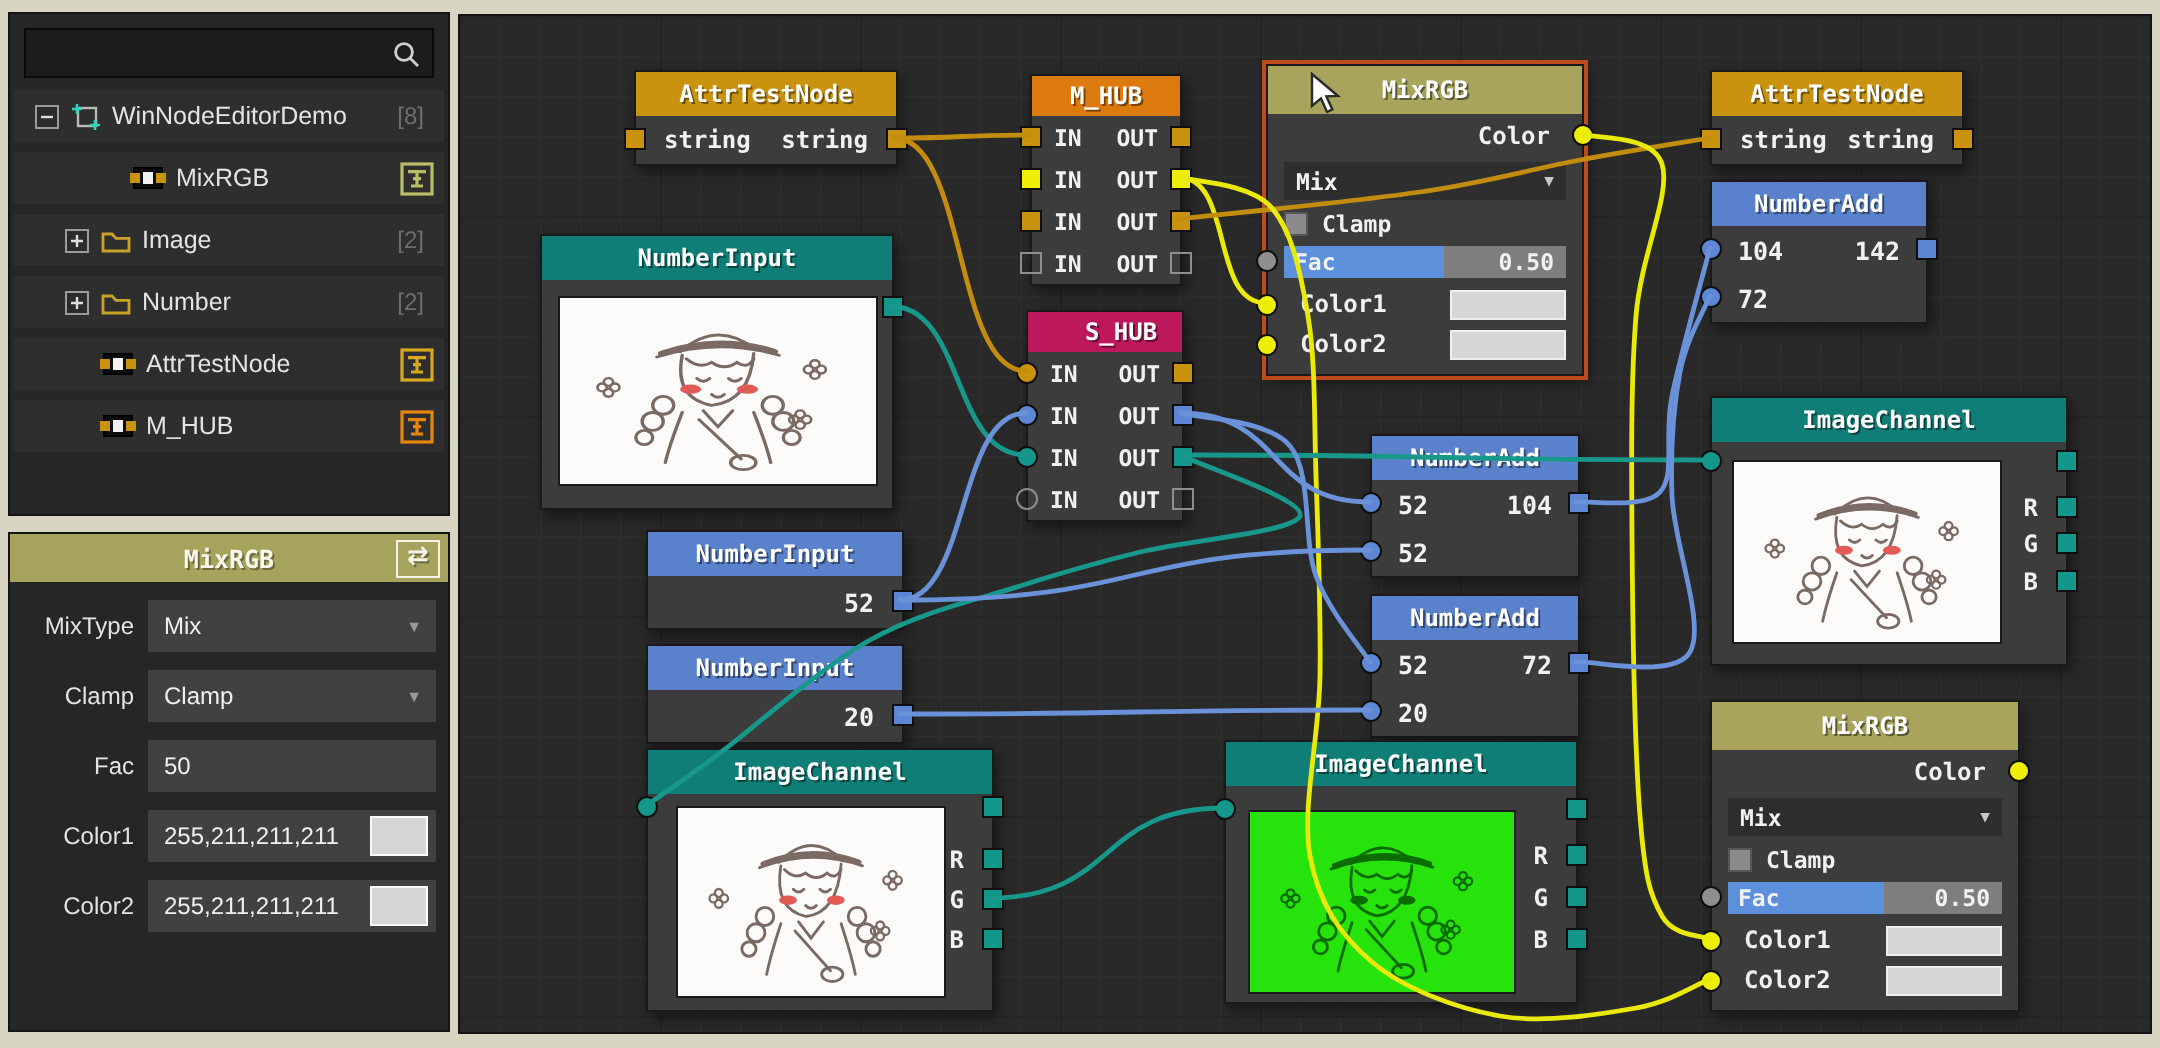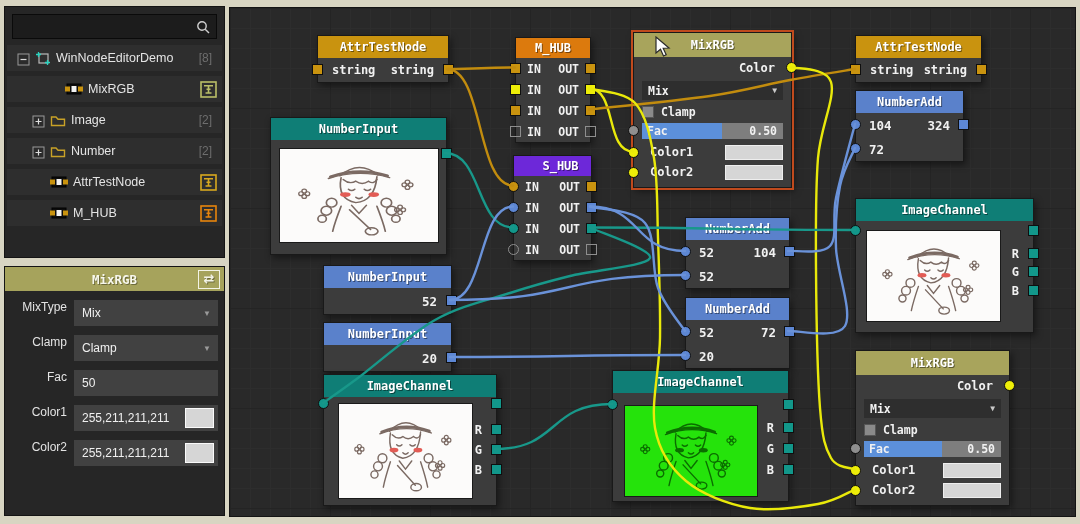--- a/index.html
+++ b/index.html
@@ -15,21 +15,21 @@
   .trow .ticon{margin:0 5px 0 5px;display:inline-flex;align-items:center}
   .tlabel{flex:1;color:#e4e4e4;font-size:12.5px;white-space:nowrap;overflow:hidden}
   .tcount{color:#6e6e6e;font-size:12px;margin-right:5px}
   .tbadge{display:inline-flex;margin-left:4px}
   
   #props-panel{left:4px;top:266px;width:221px;height:250px}
   .phdr{height:24px;background:#a6a35c;display:flex;align-items:center;justify-content:center;position:relative;
     color:#f7f7ec;font-weight:bold;font-size:12.5px;font-family:"DejaVu Sans Mono",monospace;text-shadow:1px 1px 0 rgba(0,0,0,.35)}
   .phdr .swap{position:absolute;right:4px;top:3px;width:20px;height:17px;border:1px solid #f3f3e6;color:#f3f3e6;
     font-size:13px;line-height:16px;text-align:center;font-family:"DejaVu Sans",sans-serif}
-  .prow{display:flex;margin:9px 6px 0}
+  .prow{display:flex;align-items:center;margin:9px 6px 0}
   .plab{width:56px;text-align:right;margin-right:7px;color:#e3e3e3;font-size:12px;flex:0 0 56px}
   .pfield{flex:1;height:26px;background:#414141;display:flex;align-items:center;padding:0 30px 0 8px;color:#f0f0f0;font-size:12px;position:relative}
   .pfield .arr{position:absolute;right:7px;font-size:8px;color:#9a9a9a}
   .pfield .sw{position:absolute;right:4px;top:3px;width:27px;height:18px;background:#d6d6d6;border:1px solid #fafafa}
   
   #canvas{left:229px;top:7px;width:847px;height:510px;background-color:#292929;overflow:hidden;
     background-image:linear-gradient(#242424 1px,transparent 1px),linear-gradient(90deg,#242424 1px,transparent 1px),
       linear-gradient(#2d2d2d 1px,transparent 1px),linear-gradient(90deg,#2d2d2d 1px,transparent 1px);
     background-size:100px 100px,100px 100px,20px 20px,20px 20px}
   #wire-layer{position:absolute;left:0;top:0;z-index:5;pointer-events:none}
@@ -301,21 +301,21 @@
             <circle cx="111" cy="68" r="2.2"></circle>
             <circle cx="117" cy="68" r="2.2"></circle>
             <circle cx="114" cy="65" r="2.2"></circle>
             <circle cx="114" cy="71" r="2.2"></circle>
           </g>
         </svg>
       </div>
       <span class="sock " style="background: rgb(18, 151, 138); top: 30px; right: -6px;"></span>
     </div>
     <div class="node kind-hub" style="left: 283px; top: 147px; width: 77px;">
-      <div class="nhdr" style="background: #6d28d9; padding-left: 16px;"><span>S_HUB</span></div>
+      <div class="nhdr" style="background: #be185d; padding-left: 16px;"><span>S_HUB</span></div>
       <div class="hub-row">
         <span>IN</span>
         <span>OUT</span>
       </div>
       <span class="sock circle " style="background: rgb(201, 147, 15); top: 24.5px; left: -6px;"></span>
       <span class="sock " style="background: rgb(201, 147, 15); top: 24.5px; right: -6px;"></span>
       <div class="hub-row">
         <span>IN</span>
         <span>OUT</span>
       </div>
@@ -363,21 +363,21 @@
         <span>string</span>
         <span>string</span>
       </div>
       <span class="sock " style="background: rgb(201, 147, 15); top: 28px; left: -6px;"></span>
       <span class="sock " style="background: rgb(201, 147, 15); top: 28px; right: -6px;"></span>
     </div>
     <div class="node kind-numadd" style="left: 625px; top: 82px; width: 107px;">
       <div class="nhdr" style="background: rgb(90, 129, 203);"><span>NumberAdd</span></div>
       <div class="na-row">
         <span>104</span>
-        <span>324</span>
+        <span>142</span>
       </div>
       <span class="sock circle " style="background: rgb(93, 135, 212); top: 28px; left: -6px;"></span>
       <span class="sock " style="background: rgb(93, 135, 212); top: 28px; right: -6px;"></span>
       <div class="na-row">
         <span>72</span>
       </div>
       <span class="sock circle " style="background: rgb(93, 135, 212); top: 52px; left: -6px;"></span>
     </div>
     <div class="node kind-numadd" style="left: 455px; top: 209px; width: 103px;">
       <div class="nhdr" style="background: rgb(90, 129, 203);"><span>NumberAdd</span></div>

